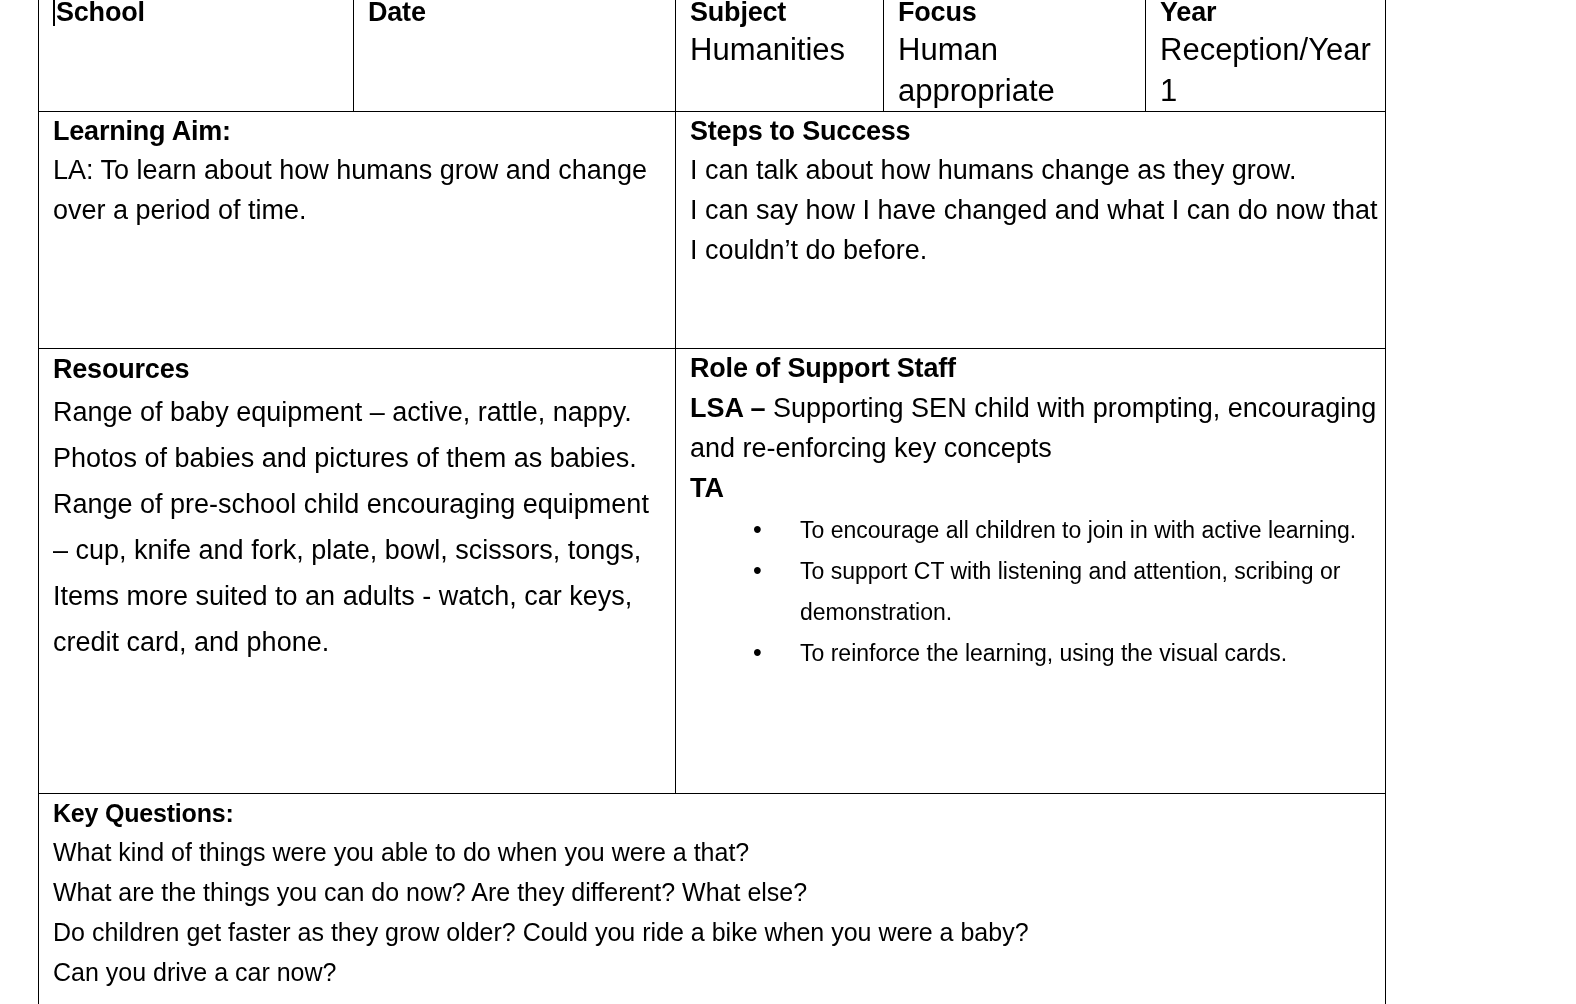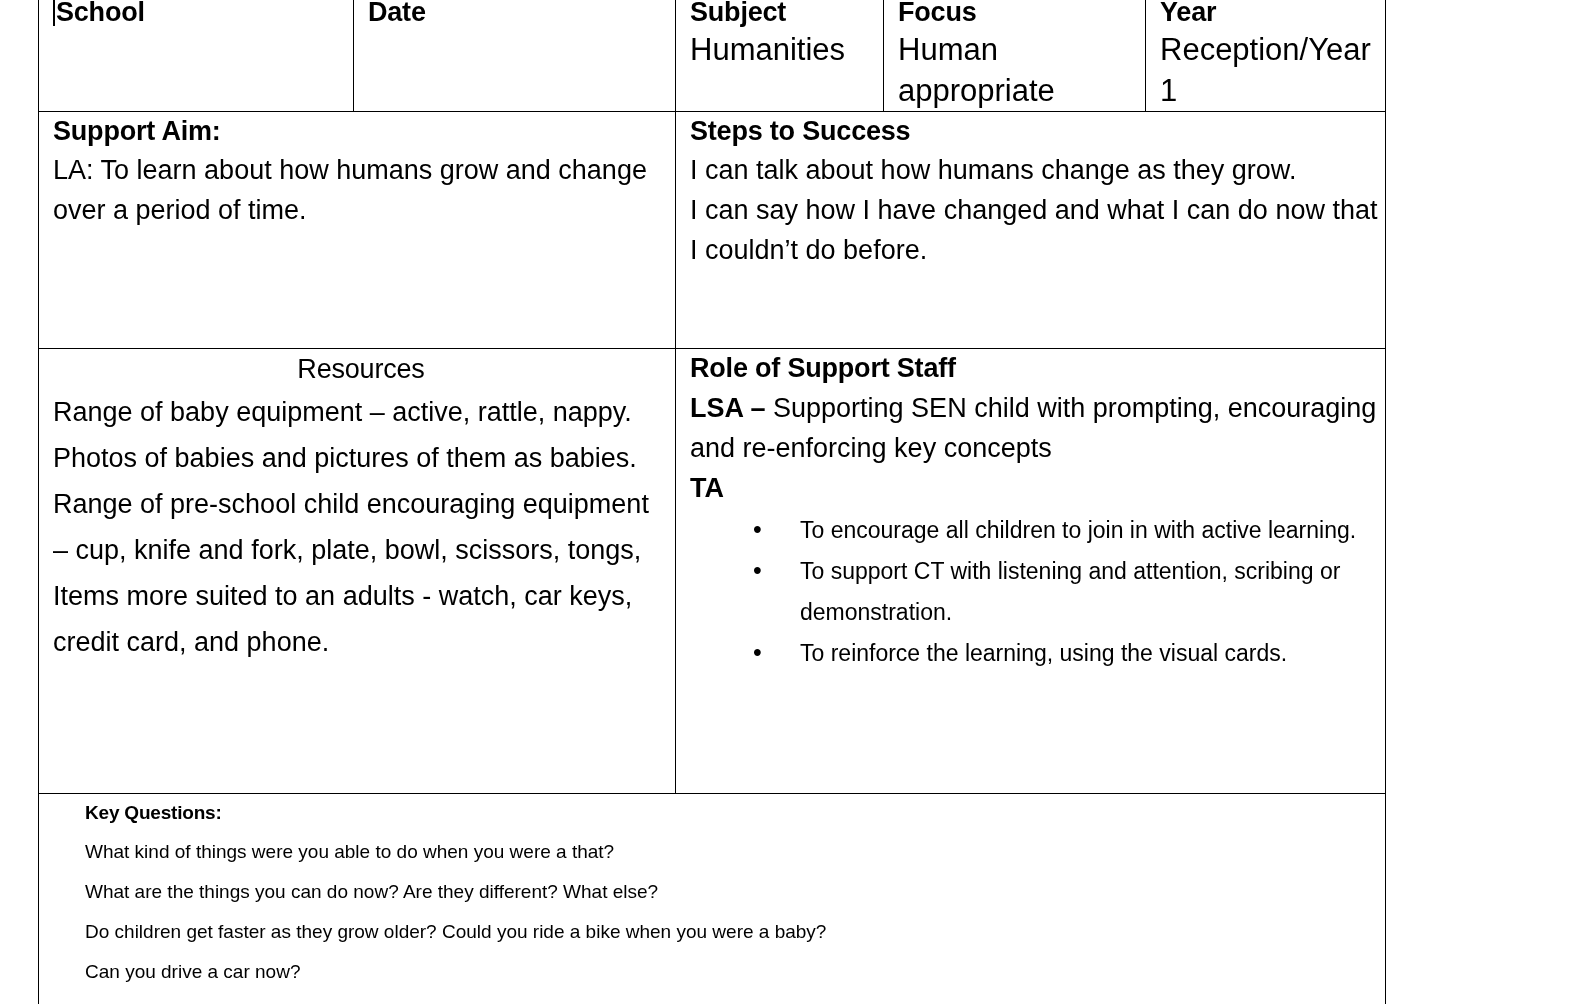--- a/index.html
+++ b/index.html
@@ -92,24 +92,23 @@
   .blk .ln { font-weight: normal; }
 
   
   .res-row td { height: 444px; }
 
   .blk-wide {
     font-size: 27px;
     line-height: 46px;
   }
   .blk-wide .hd {
-    font-weight: normal;
-    line-height: 40px;
-    letter-spacing: -0.2px;
-    text-align: center;
+    font-weight: bold;
+    line-height: 40px;
+    letter-spacing: -0.2px;
   }
 
   .blk-staff {
     font-size: 27px;
     line-height: 40px;
   }
   .blk-staff .hd {
     font-weight: bold;
     line-height: 39px;
     letter-spacing: -0.2px;
@@ -136,23 +135,22 @@
     font-size: 25px;
     line-height: 41px;
   }
 
   
   .kq-row td {
     height: 240px;
     border-bottom: none;
   }
   .blk-kq {
-    font-size: 19px;
-    line-height: 40px;
-    margin-left: 32px;
+    font-size: 25px;
+    line-height: 40px;
   }
   .blk-kq .hd {
     font-weight: bold;
     line-height: 38px;
     letter-spacing: -0.2px;
   }
 </style>
 </head>
 <body>
 
@@ -187,21 +185,21 @@
       </td>
       <td>
         <div class="cell-title">Year</div>
         <div class="cell-value">Reception/Year 1</div>
       </td>
     </tr>
 
     <tr class="aim-row">
       <td colspan="2" class="aim-left">
         <div class="blk">
-          <div class="hd">Support Aim:</div>
+          <div class="hd">Learning Aim:</div>
           <div class="ln">LA: To learn about how humans grow and change over a period of time.</div>
         </div>
       </td>
       <td colspan="3" class="aim-right">
         <div class="blk">
           <div class="hd">Steps to Success</div>
           <div class="ln">I can talk about how humans change as they grow.</div>
           <div class="ln">I can say how I have changed and what I can do now that I couldn’t do before.</div>
         </div>
       </td>

